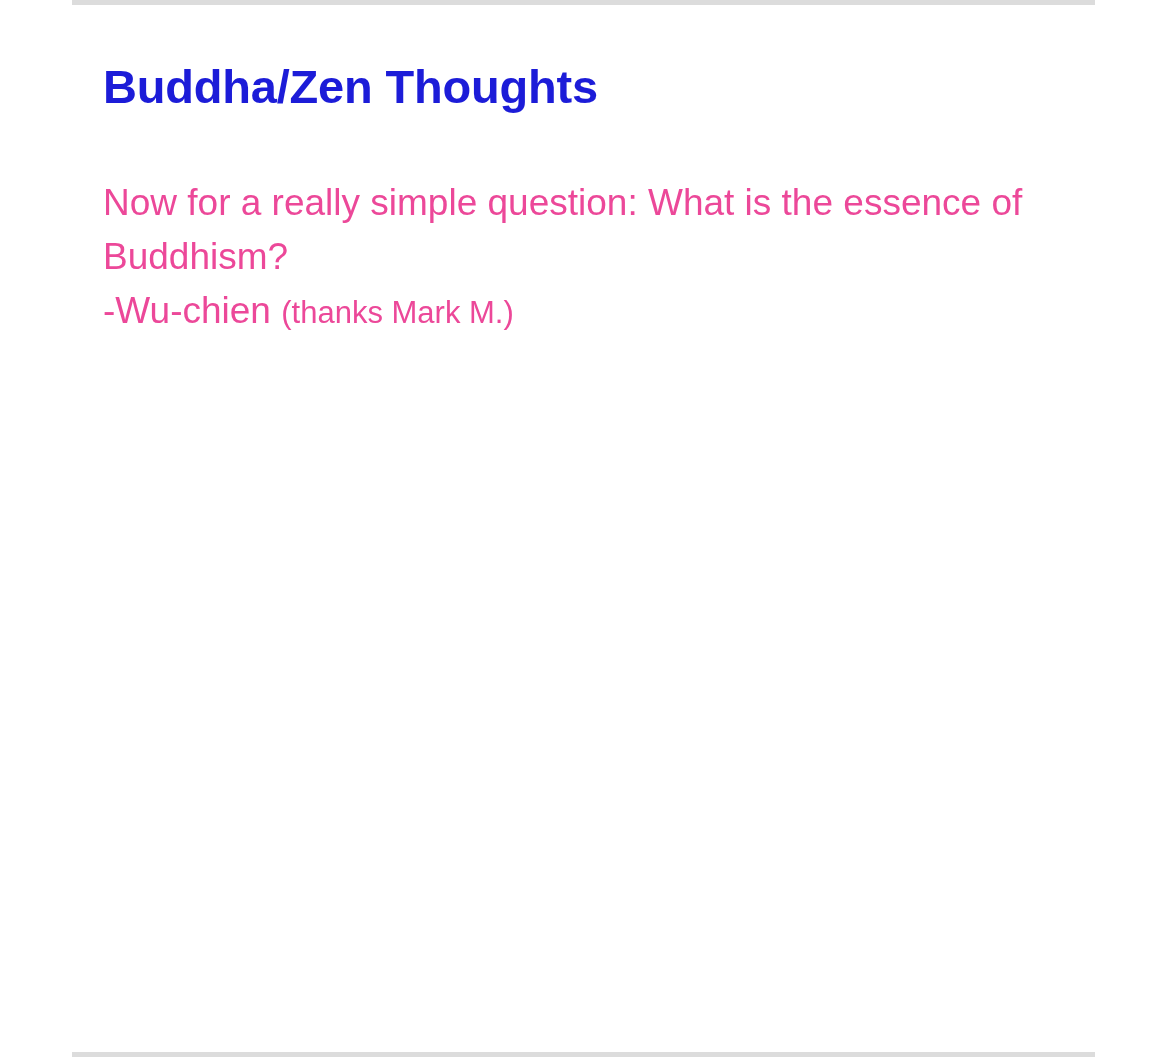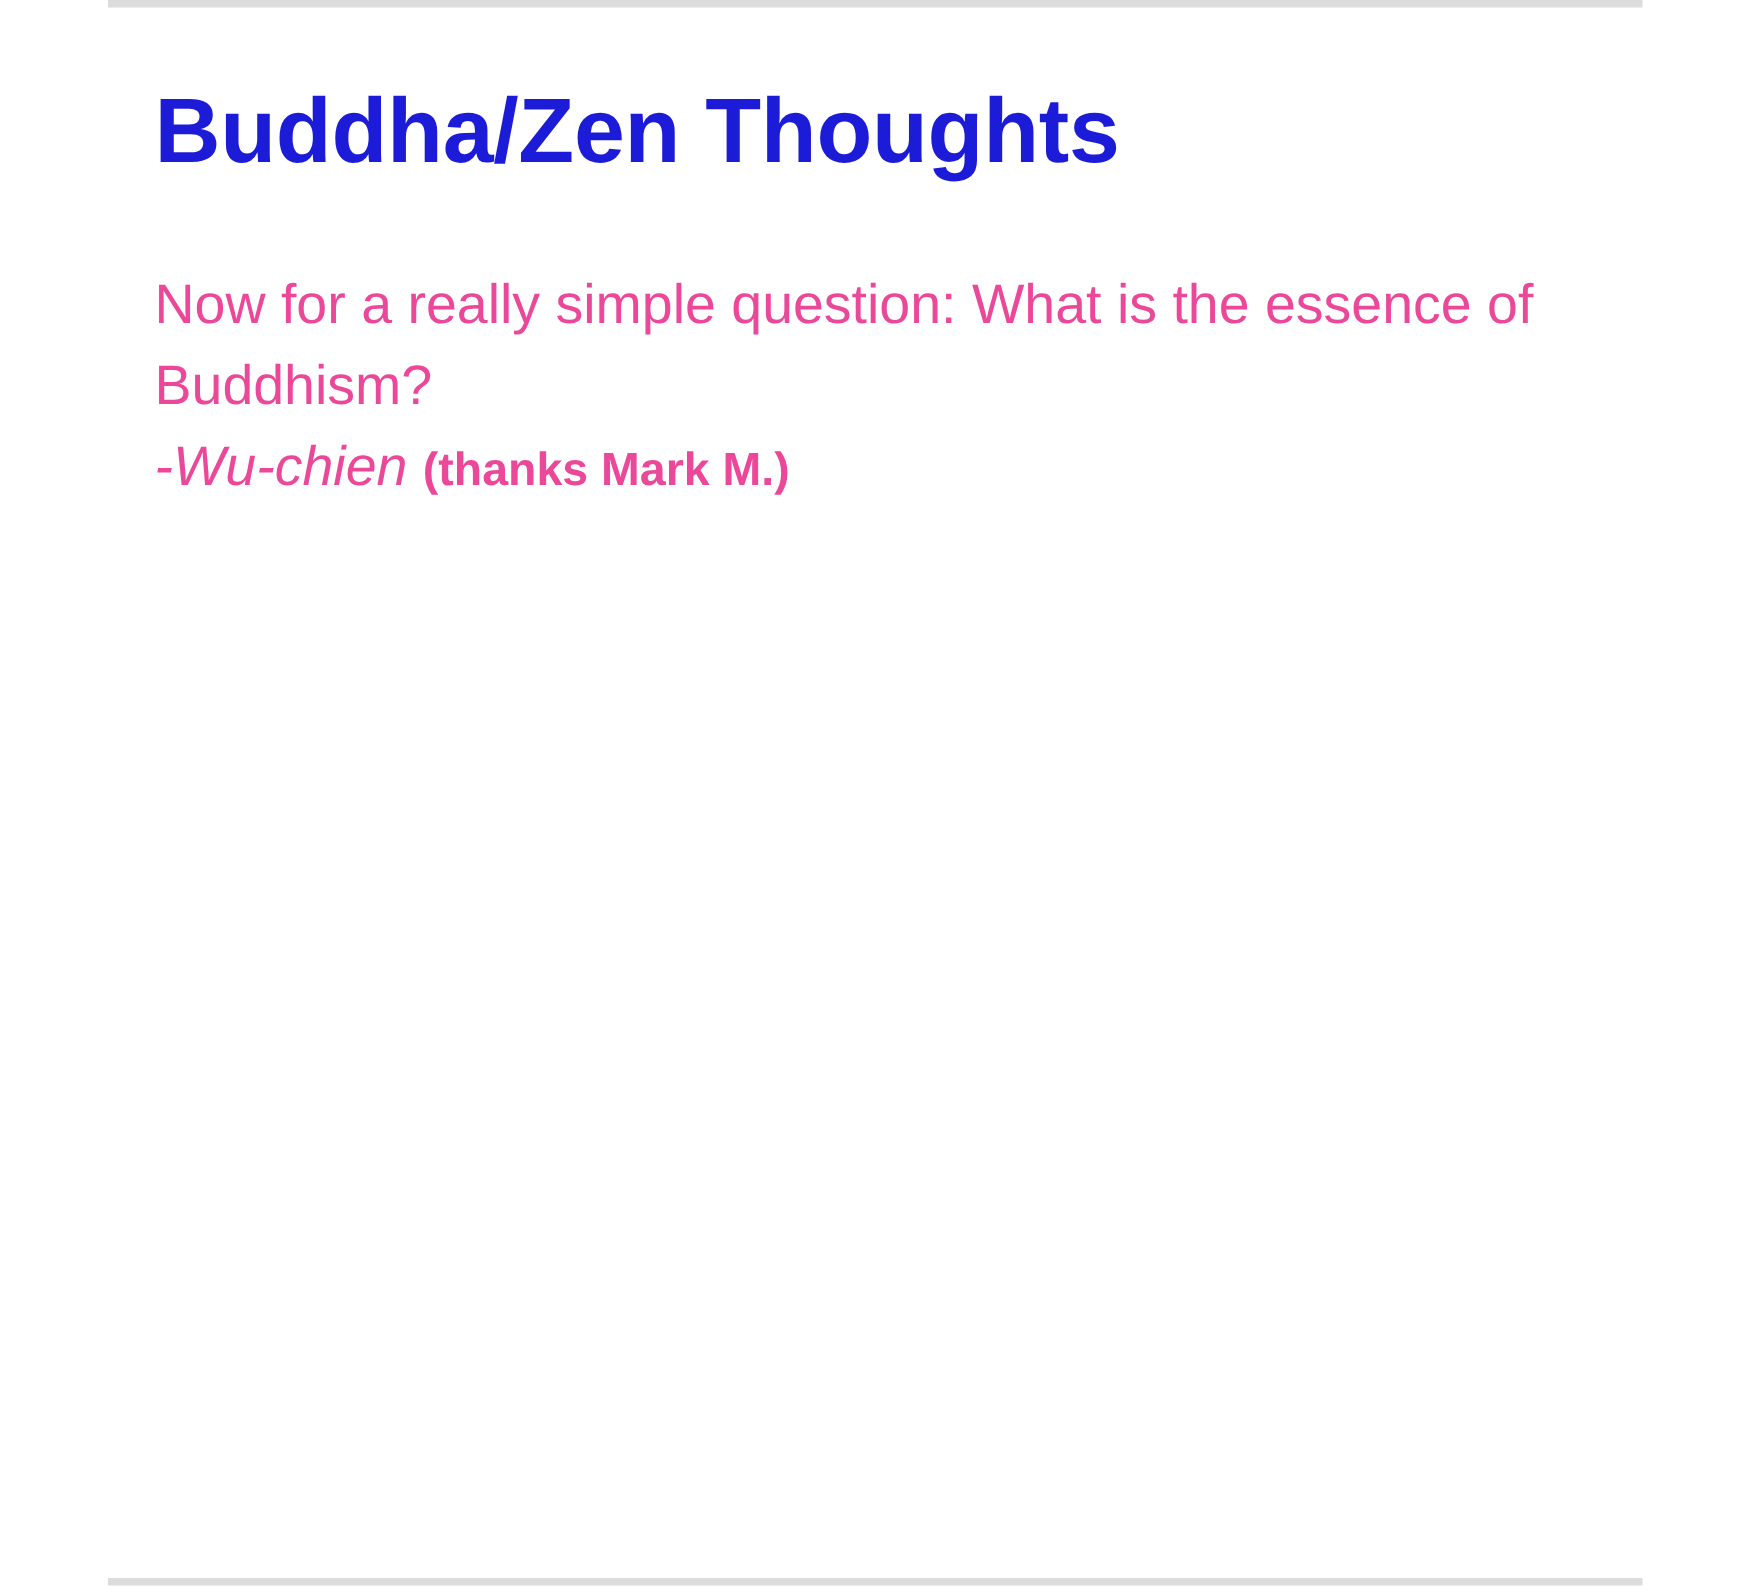--- a/index.html
+++ b/index.html
@@ -38,21 +38,21 @@
 
   .content {
     position: absolute;
     left: 103px;
     top: 60px;
     width: 955px;
   }
 
   .doc-title {
     margin: 0;
-    font-size: 61px;
+    font-size: 47px;
     line-height: 54px;
     font-weight: bold;
     color: #1c1cd8;
     letter-spacing: -0.2px;
     white-space: nowrap;
   }
 
   .body-block {
     margin: 0;
     color: #ec4899;
@@ -74,27 +74,25 @@
   .para-faith {
     margin-top: 162px;
     max-width: 930px;
   }
 
   .attrib-line {
     display: block;
     white-space: nowrap;
   }
   .attrib-name {
-    font-style: italic;
     font-size: 37px;
   }
   .attrib-thanks {
     font-style: normal;
     font-size: 31px;
-    font-weight: bold;
   }
 </style>
 </head>
 <body>
 
 <div class="page">
 
   <div class="rule rule-top"></div>
 
   <div class="content">

